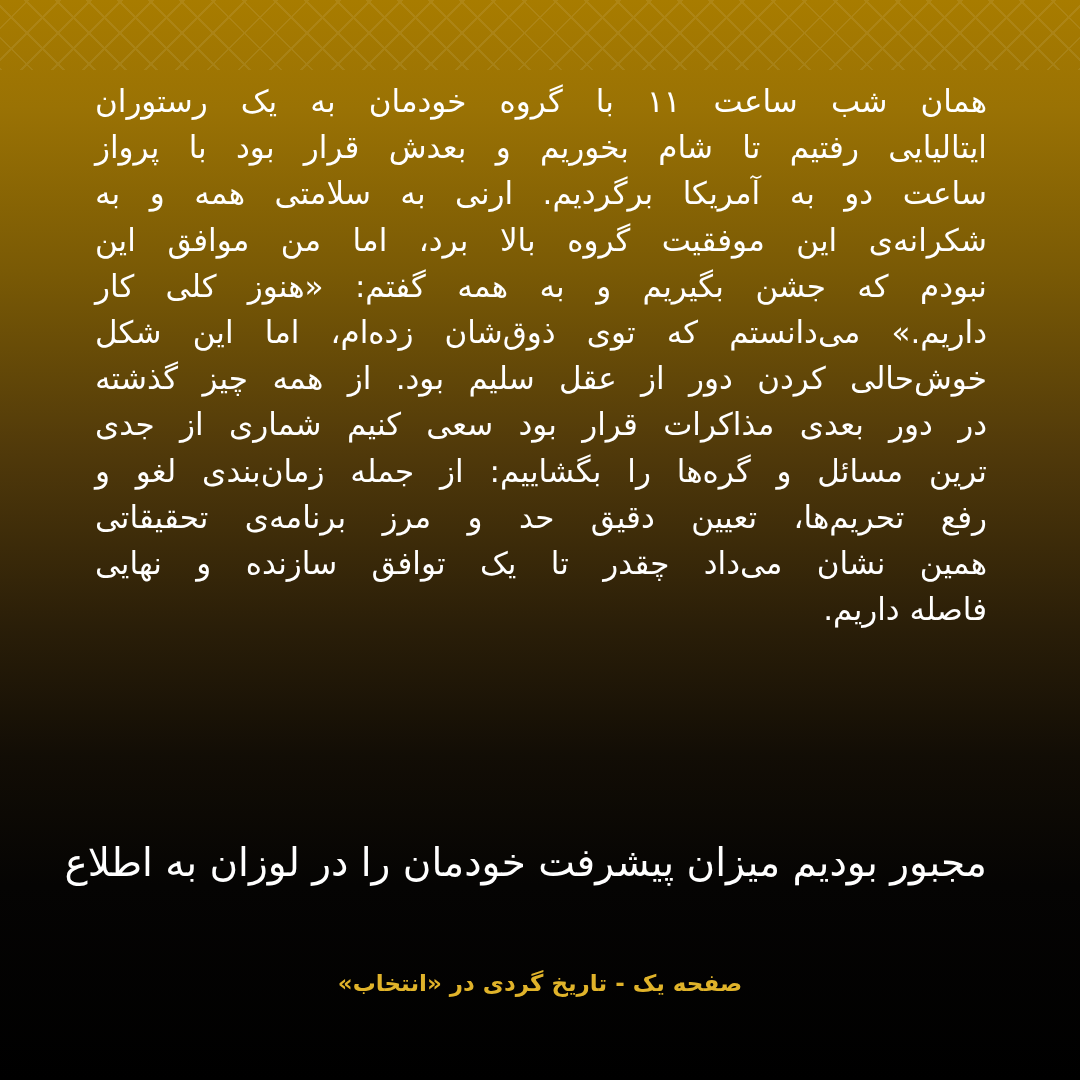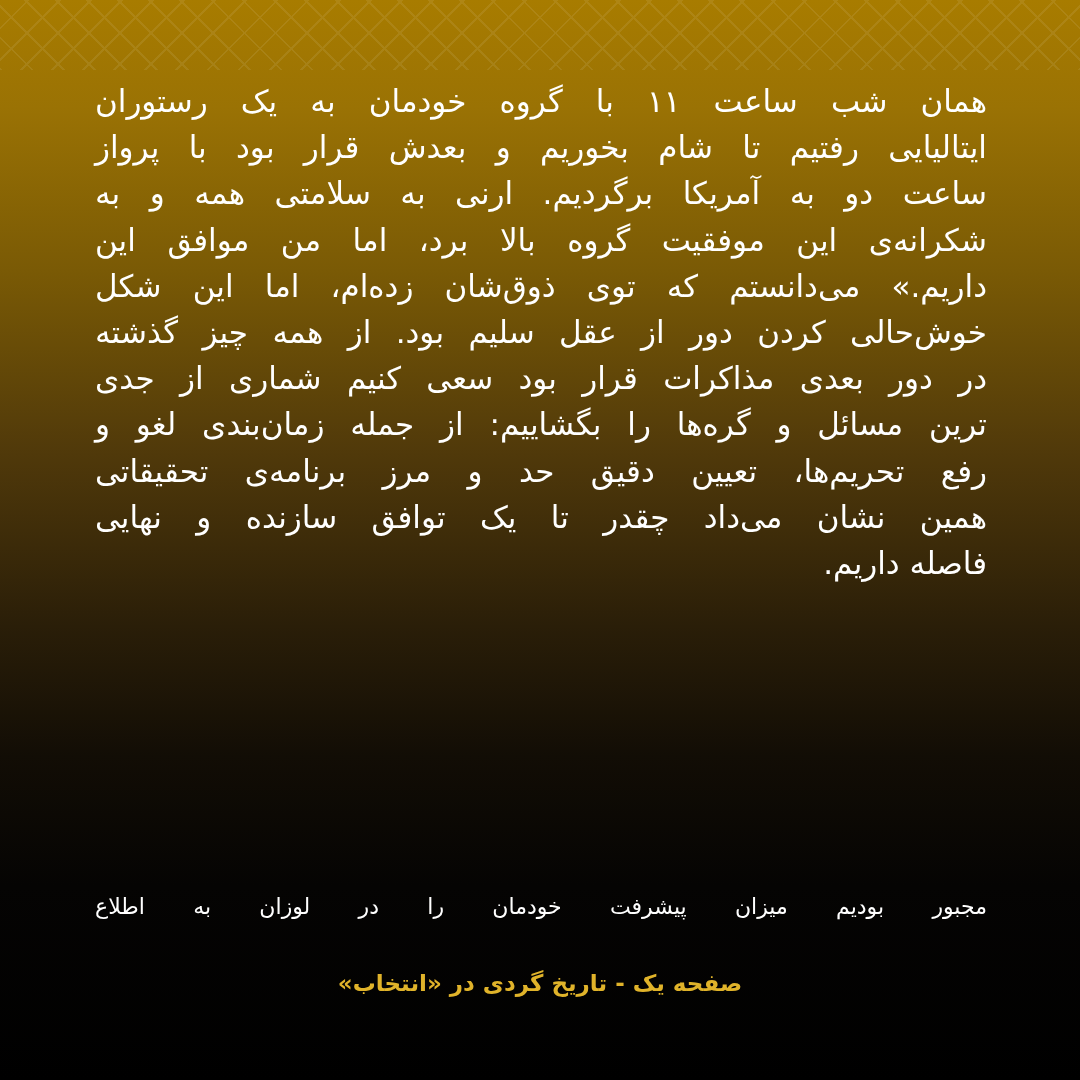--- a/index.html
+++ b/index.html
@@ -59,26 +59,25 @@
       text-align-last: right;
     }
     .para2 {
       position: absolute;
       left: 95px;
       width: 892px;
       top: 840px;
       direction: rtl;
       color: #ffffff;
       font-family: "DejaVu Sans", sans-serif;
-      font-size: 22px;
+      font-size: 39px;
       line-height: 46px;
       text-align: justify;
       text-align-last: justify;
       white-space: nowrap;
-      margin-top: 44px;
     }
     .footer {
       position: absolute;
       left: 0;
       width: 1080px;
       top: 968px;
       direction: rtl;
       text-align: center;
       color: #e0b32a;
       font-family: "DejaVu Sans", sans-serif;
@@ -91,20 +90,21 @@
 <body>
 
 <div class="page">
   <div class="pattern"></div>
 
   <div class="body-text">
     <span class="line">همان شب ساعت ۱۱ با گروه خودمان به یک رستوران</span>
     <span class="line">ایتالیایی رفتیم تا شام بخوریم و بعدش قرار بود با پرواز</span>
     <span class="line">ساعت دو به آمریکا برگردیم. ارنی به سلامتی همه و به</span>
     <span class="line">شکرانه‌ی این موفقیت گروه بالا برد، اما من موافق این</span>
+    <span class="line">نبودم که جشن بگیریم و به همه گفتم: «هنوز کلی کار</span>
     <span class="line">داریم.» می‌دانستم که توی ذوق‌شان زده‌ام، اما این شکل</span>
     <span class="line">خوش‌حالی کردن دور از عقل سلیم بود. از همه چیز گذشته</span>
     <span class="line">در دور بعدی مذاکرات قرار بود سعی کنیم شماری از جدی</span>
     <span class="line">ترین مسائل و گره‌ها را بگشاییم: از جمله زمان‌بندی لغو و</span>
     <span class="line">رفع تحریم‌ها، تعیین دقیق حد و مرز برنامه‌ی تحقیقاتی</span>
     <span class="line">همین نشان می‌داد چقدر تا یک توافق سازنده و نهایی</span>
     <span class="line last">فاصله داریم.</span>
   </div>
 
   <div class="para2">مجبور بودیم میزان پیشرفت خودمان را در لوزان به اطلاع</div>

